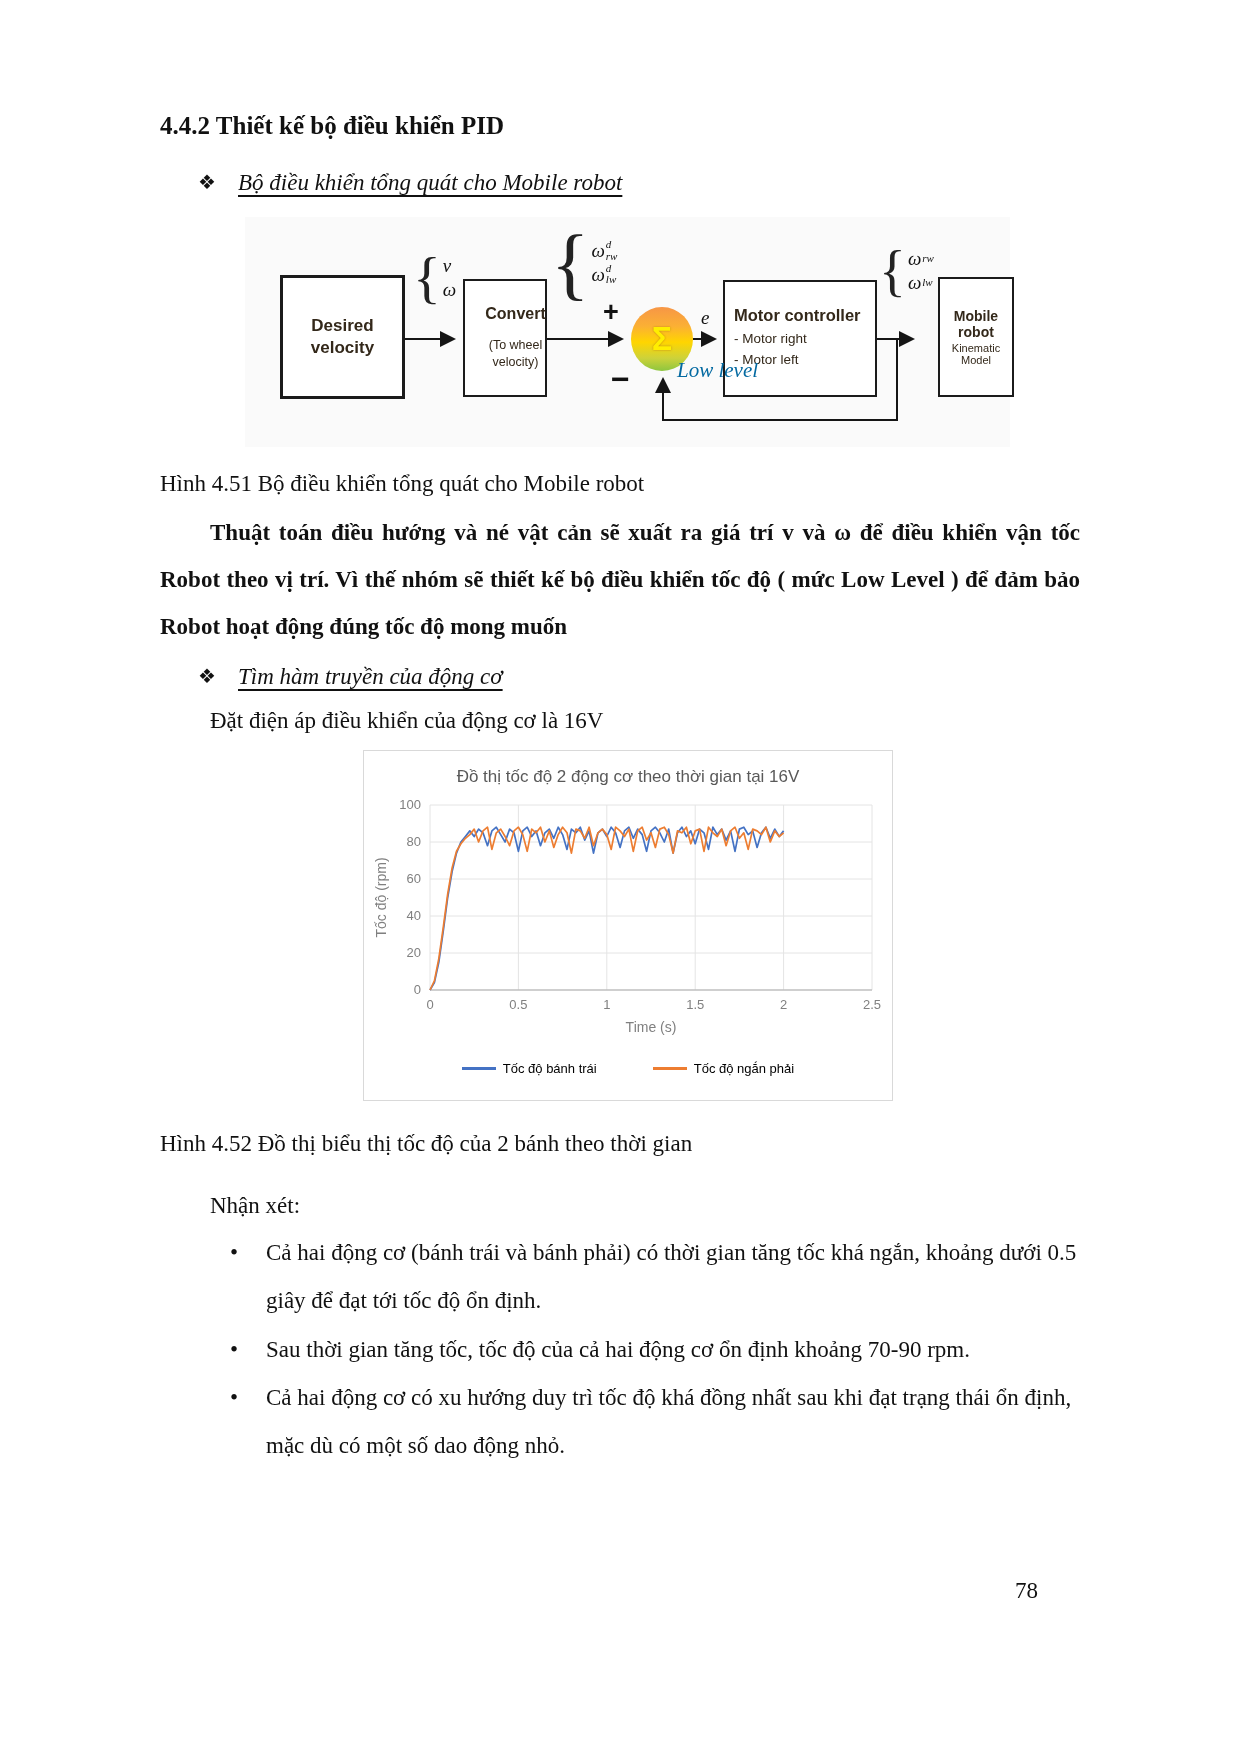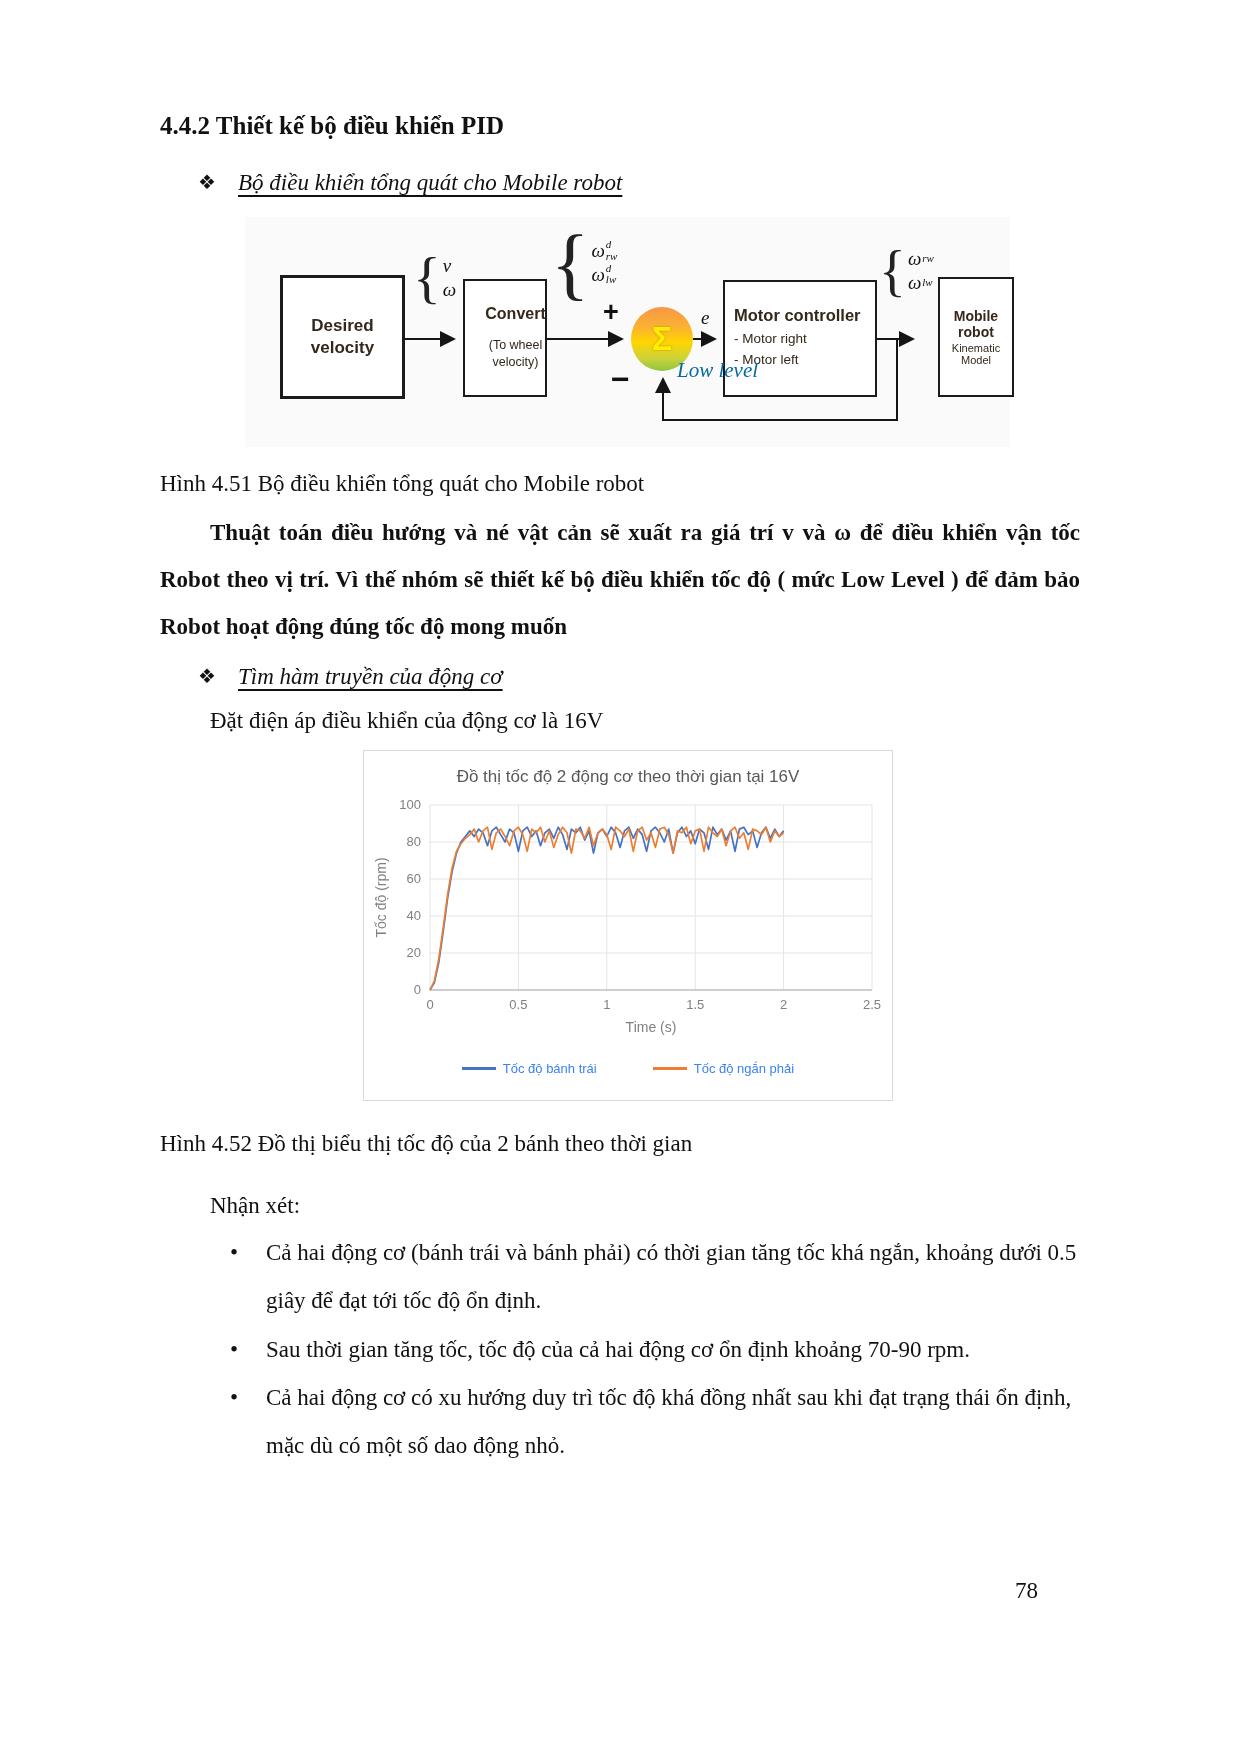--- a/index.html
+++ b/index.html
@@ -59,21 +59,21 @@
   .para{font-size:23px;line-height:2.05;text-align:justify;text-indent:50px;margin-top:12px;font-weight:bold;}
   .setup{font-size:23px;margin:14px 0 0 50px;}
 
   
   .chart-box{width:530px;box-sizing:border-box;margin:16px 0 0 203px;border:1px solid #d9d9d9;
              background:#fff;padding:16px 8px 24px 8px;
              font-family:"Liberation Sans","DejaVu Sans",sans-serif;color:#595959;}
   .chart-title{font-size:17px;text-align:center;margin:0 0 8px 0;}
   .chart-box svg text{font-family:"Liberation Sans","DejaVu Sans",sans-serif;}
   .legend{display:flex;justify-content:center;gap:56px;margin-top:12px;}
-  .legend-item{display:flex;align-items:center;gap:7px;font-size:13px;color:#3b82f6;}
+  .legend-item{display:flex;align-items:center;gap:7px;font-size:13px;color:#000000;}
   .legend-swatch{display:inline-block;width:34px;height:3px;background:#888;}
 
   .remark-title{font-size:23px;margin:36px 0 0 50px;}
   .rlist{margin-top:10px;}
   .r-item{display:flex;align-items:flex-start;margin-left:70px;}
   .r-marker{flex:0 0 36px;font-size:23px;line-height:2.09;}
   .r-text{font-size:23px;line-height:2.09;}
 
   .page-number{position:absolute;top:1578px;right:202px;font-size:23px;}
 </style>

